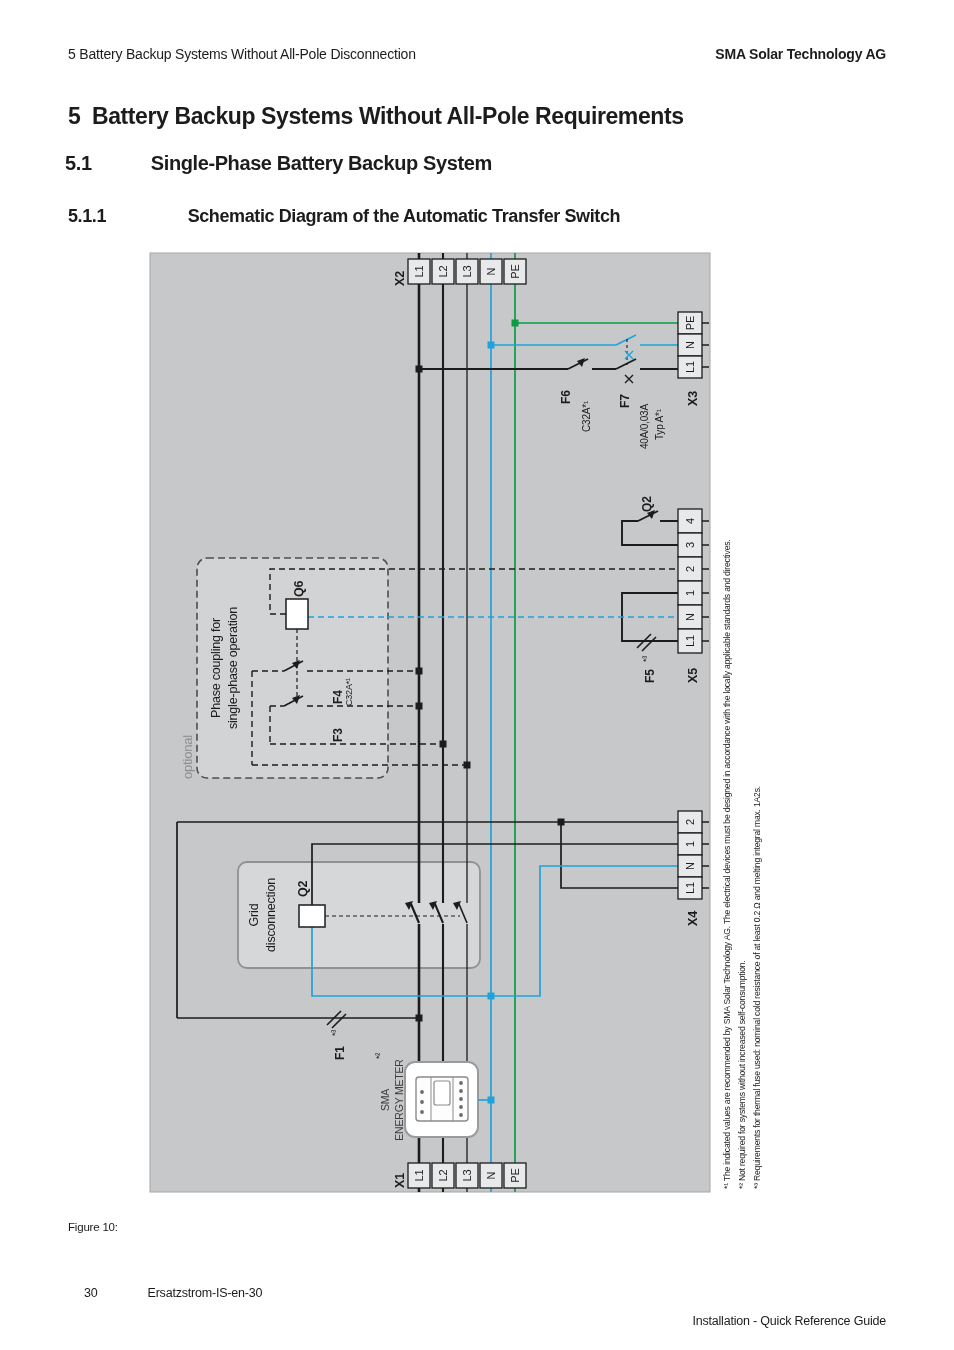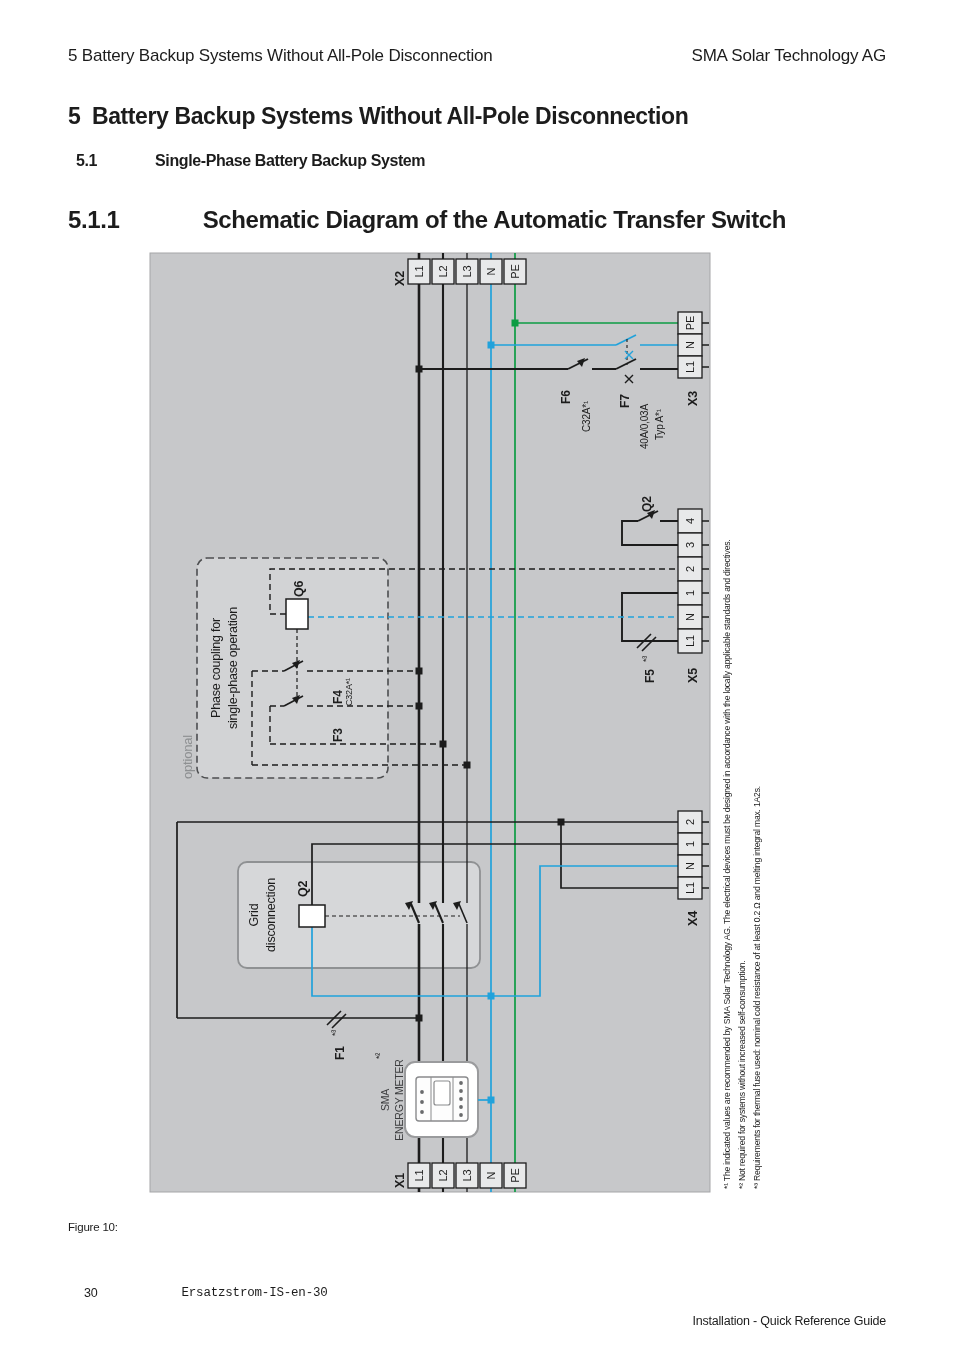--- a/index.html
+++ b/index.html
@@ -1,31 +1,31 @@
 <!DOCTYPE html>
 <html><head>
 <meta charset="utf-8">
 <style>
   html,body{margin:0;padding:0;background:#ffffff;}
   body{width:954px;height:1350px;position:relative;font-family:"Liberation Sans",sans-serif;color:#1c1c1c;overflow:hidden;}
   .abs{position:absolute;}
-  .hdr{top:46px;left:68px;right:68px;display:flex;justify-content:space-between;font-size:17px;letter-spacing:-0.2px;}
-  .hdr .right{font-weight:normal;}
+  .hdr{top:46px;left:68px;right:68px;display:flex;justify-content:space-between;font-size:14px;letter-spacing:-0.2px;}
+  .hdr .right{font-weight:bold;}
   .h1{top:103px;left:68px;font-size:23px;font-weight:bold;letter-spacing:-0.4px;white-space:nowrap;}
   .h1 .num{position:absolute;left:0;}
   .h1 .ttl{margin-left:24px;}
-  .h2{top:152px;left:76px;font-size:16px;font-weight:bold;letter-spacing:-0.4px;white-space:nowrap;}
+  .h2{top:152px;left:65px;font-size:20px;font-weight:bold;letter-spacing:-0.4px;white-space:nowrap;}
   .h2 .ttl{margin-left:54px;}
-  .h3{top:206px;left:68px;font-size:24px;font-weight:bold;letter-spacing:-0.4px;white-space:nowrap;}
+  .h3{top:206px;left:68px;font-size:18px;font-weight:bold;letter-spacing:-0.4px;white-space:nowrap;}
   .h3 .ttl{margin-left:77px;}
   .num{display:inline-block;}
   .cap{top:1221px;left:68px;right:68px;font-size:11.5px;letter-spacing:-0.2px;display:flex;}
   .cap .lbl{width:82px;flex:none;}
   .ftr{top:1286px;left:84px;right:68px;font-size:12.5px;letter-spacing:-0.2px;display:flex;}
-  .ftr .doc{margin-left:84px;font-family:Liberation Mono, monospace;}
+  .ftr .doc{margin-left:50px;}
   .ftr .right{margin-left:auto;margin-top:28px;}
   
   text{font-family:"Liberation Sans",sans-serif;fill:#1c1c1c;letter-spacing:-0.2px;}
   .b{font-weight:bold;}
   .s86{font-size:8.6px;}
   .s9{font-size:9px;}
   .s10{font-size:10px;}
   .s105{font-size:10.5px;}
   .s11{font-size:11px;}
   .s12{font-size:12px;}
@@ -38,21 +38,21 @@
 </head>
 <body>
 
 <div class="abs hdr">
   <span>5  Battery Backup Systems Without All-Pole Disconnection</span>
   <span class="right">SMA Solar Technology AG</span>
 </div>
 
 <div class="abs h1">
   <span class="num">5</span>
-  <span class="ttl">Battery Backup Systems Without All-Pole Disconnection</span>
+  <span class="ttl">Battery Backup Systems Without All-Pole Requirements</span>
 </div>
 <div class="abs h2">
   <span class="num">5.1</span>
   <span class="ttl">Single-Phase Battery Backup System</span>
 </div>
 <div class="abs h3">
   <span class="num">5.1.1</span>
   <span class="ttl">Schematic Diagram of the Automatic Transfer Switch</span>
 </div>
 

